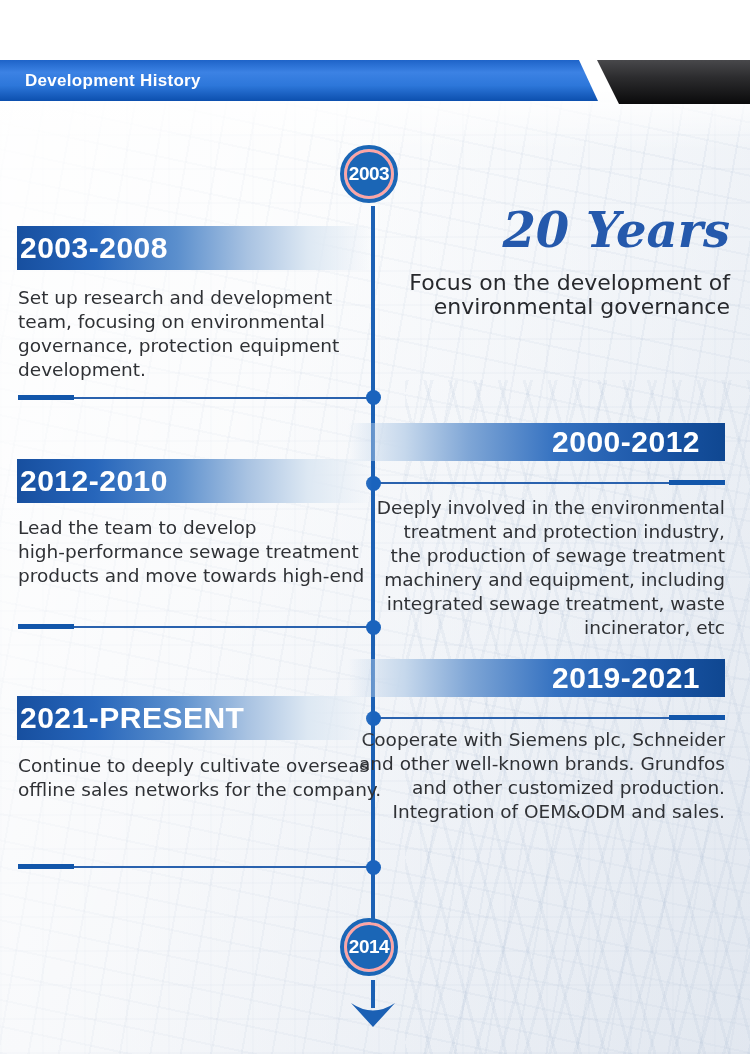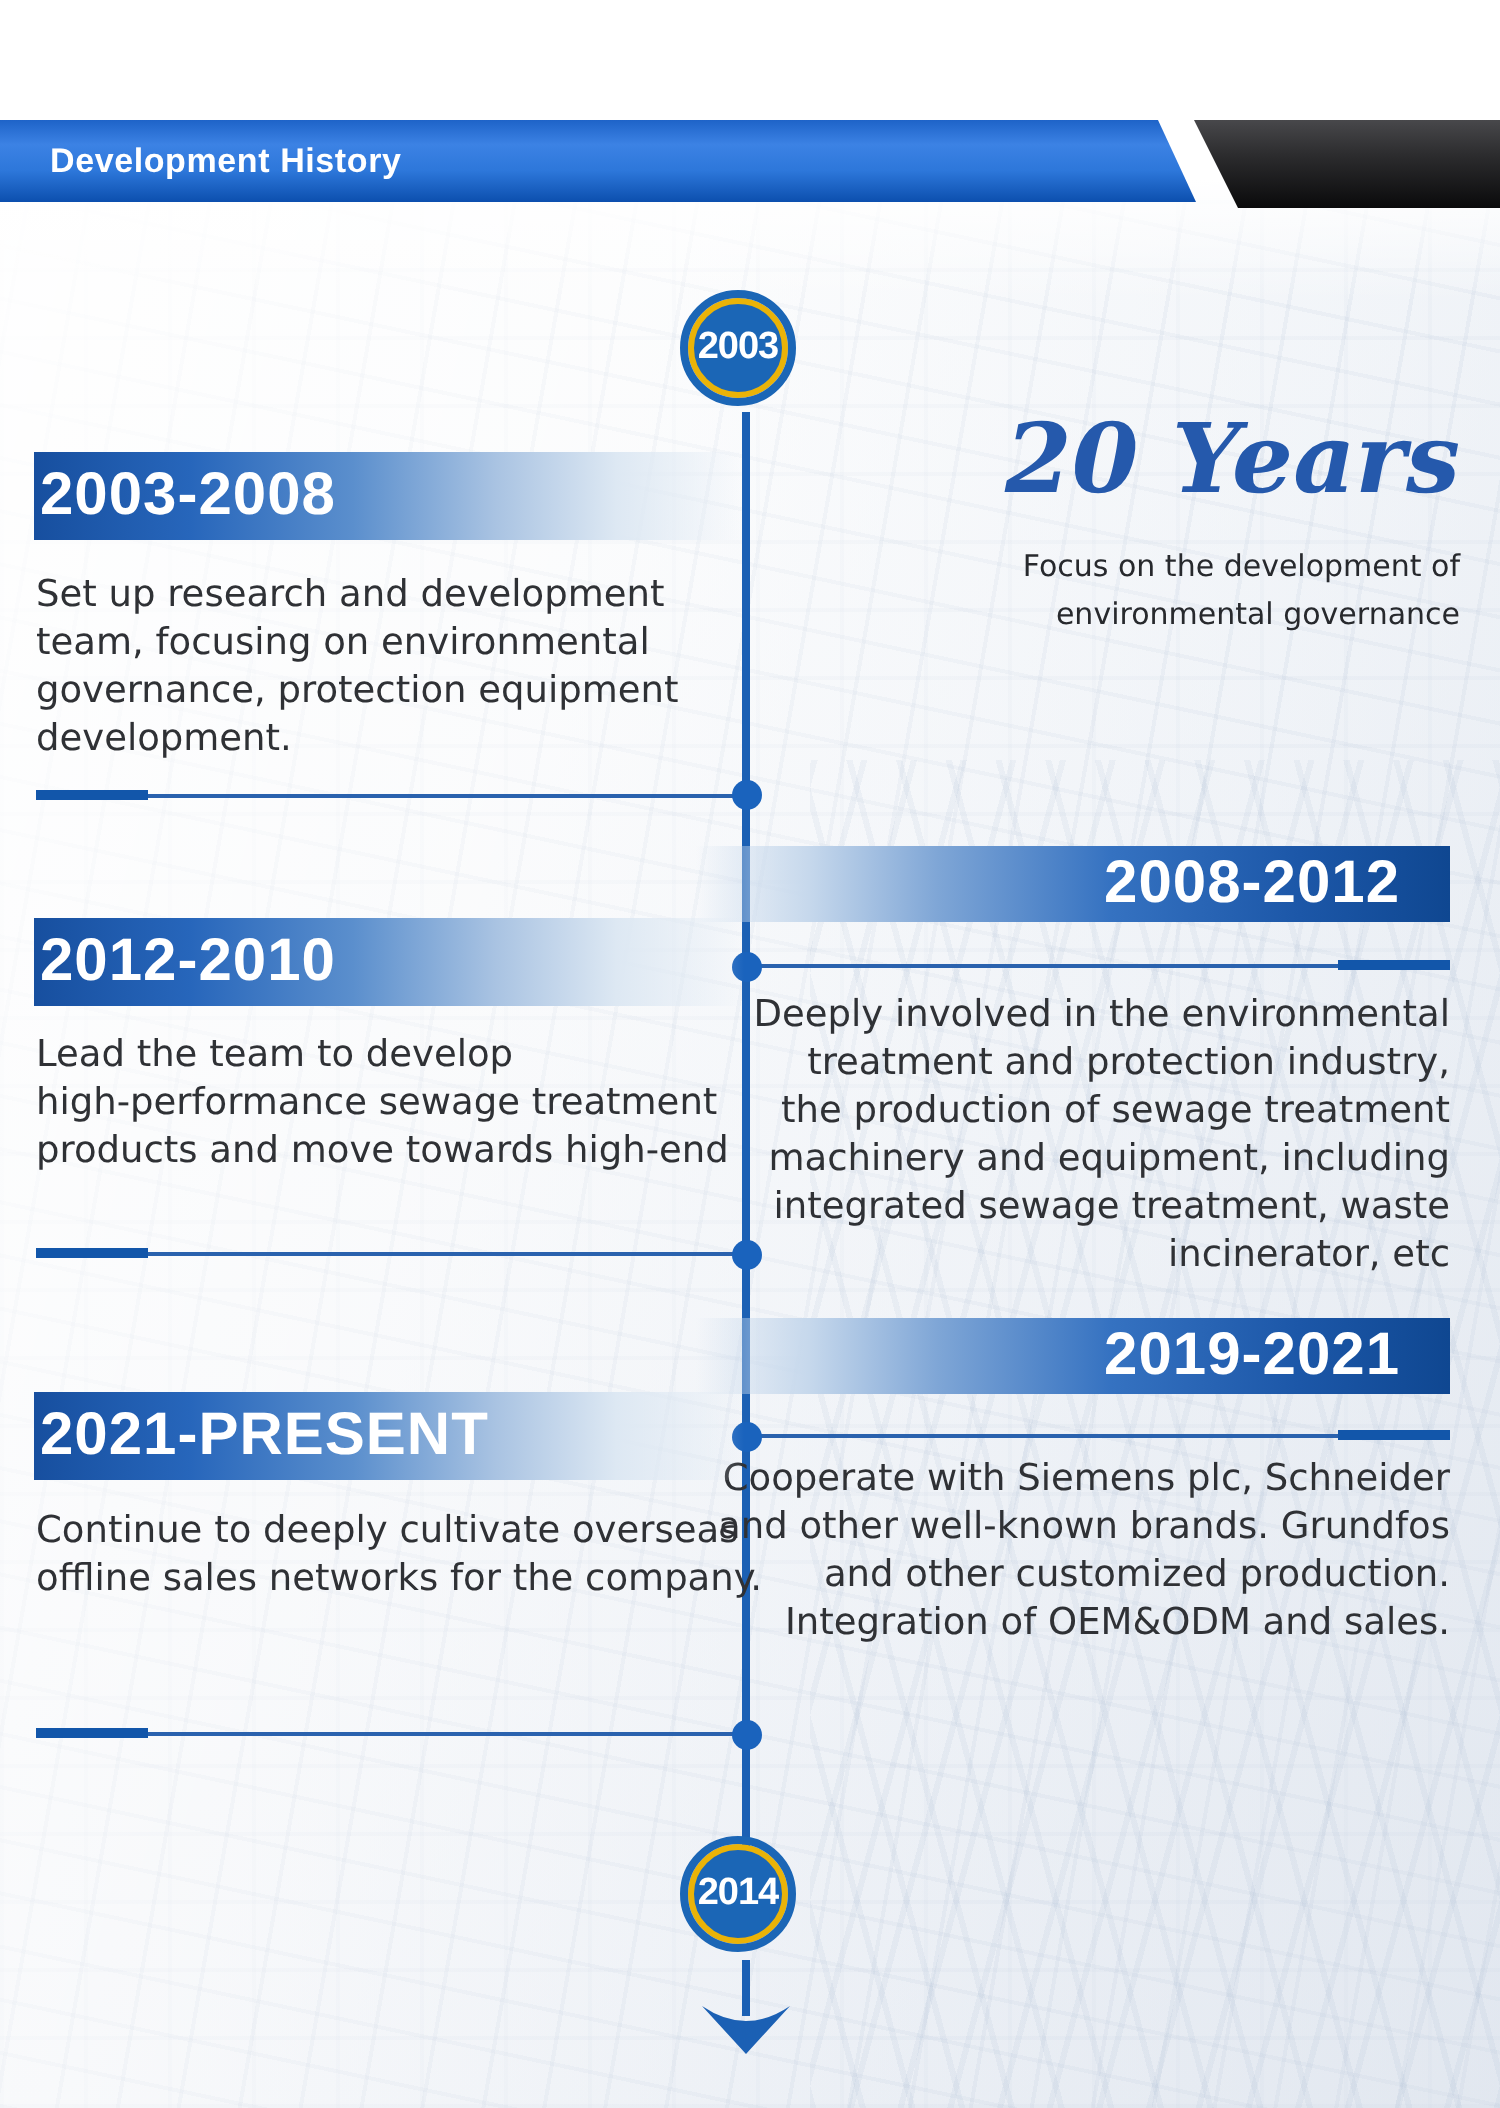--- a/index.html
+++ b/index.html
@@ -47,21 +47,21 @@
   .page-title{
     position:absolute;left:25px;top:60px;height:41px;line-height:41px;
     color:#ffffff;font-size:17px;font-weight:bold;letter-spacing:0.3px;
   }
 
   
   .tl-line{position:absolute;left:371px;top:206px;width:4px;height:717px;background:#1b60b4;}
   .tl-line-bottom{position:absolute;left:371px;top:980px;width:4px;height:28px;background:#1b60b4;}
   .year-circle{
     position:absolute;left:344px;width:44px;height:44px;border-radius:50%;
-    background:#1b66b6;border:3px solid #eab308;outline:4px solid #1b66b6;
+    background:#1b66b6;border:3px solid #fca5a5;outline:4px solid #1b66b6;
     display:flex;align-items:center;justify-content:center;
     color:#ffffff;font-weight:bold;font-size:19px;letter-spacing:-0.5px;
   }
   .yc-start{top:149px;}
   .yc-end{top:922px;}
   .arrow-down{position:absolute;left:349px;top:1001px;}
 
   .node-dot{position:absolute;width:15px;height:15px;border-radius:50%;background:#1a63bd;}
 
   
@@ -84,21 +84,21 @@
   
   .conn{position:absolute;height:2px;background:#2a62ae;}
   .conn-thick{position:absolute;height:5px;background:#1256aa;}
 
   
   .hero-headline{
     position:absolute;right:20px;top:202px;
     font-family:"DejaVu Serif","Liberation Serif",serif;font-style:italic;font-weight:bold;
     font-size:48px;color:#2559ac;white-space:nowrap;margin-left:40px;
   }
-  .hero-sub{position:absolute;right:20px;top:271px;text-align:right;font-family:"DejaVu Sans",sans-serif;font-size:15px;line-height:24px;color:#27292d;}
+  .hero-sub{position:absolute;right:20px;top:271px;text-align:right;font-family:"DejaVu Sans",sans-serif;font-size:22px;line-height:24px;color:#27292d;}
   .hero-sub div{white-space:nowrap;}
 </style>
 </head>
 <body>
 
 <div class="stage">
 
   <div class="bg"></div>
 
   <div class="title-blue"></div>
@@ -123,21 +123,21 @@
   <div class="desc desc-left" style="top:286px;">
     <div>Set up research and development</div>
     <div>team, focusing on environmental</div>
     <div>governance, protection equipment</div>
     <div>development.</div>
   </div>
   <div class="conn" style="left:18px;top:397px;width:355px;"></div>
   <div class="conn-thick" style="left:18px;top:395px;width:56px;"></div>
   <div class="node-dot" style="left:366px;top:390px;"></div>
 
-  <div class="hdr hdr-right" style="top:423px;">2008-2012</div>
+  <div class="hdr hdr-right" style="top:423px;">2000-2012</div>
   <div class="conn" style="left:373px;top:482px;width:352px;"></div>
   <div class="conn-thick" style="left:669px;top:480px;width:56px;"></div>
   <div class="node-dot" style="left:366px;top:476px;"></div>
   <div class="desc desc-right" style="top:496px;">
     <div>Deeply involved in the environmental</div>
     <div>treatment and protection industry,</div>
     <div>the production of sewage treatment</div>
     <div>machinery and equipment, including</div>
     <div>integrated sewage treatment, waste</div>
     <div>incinerator, etc</div>

